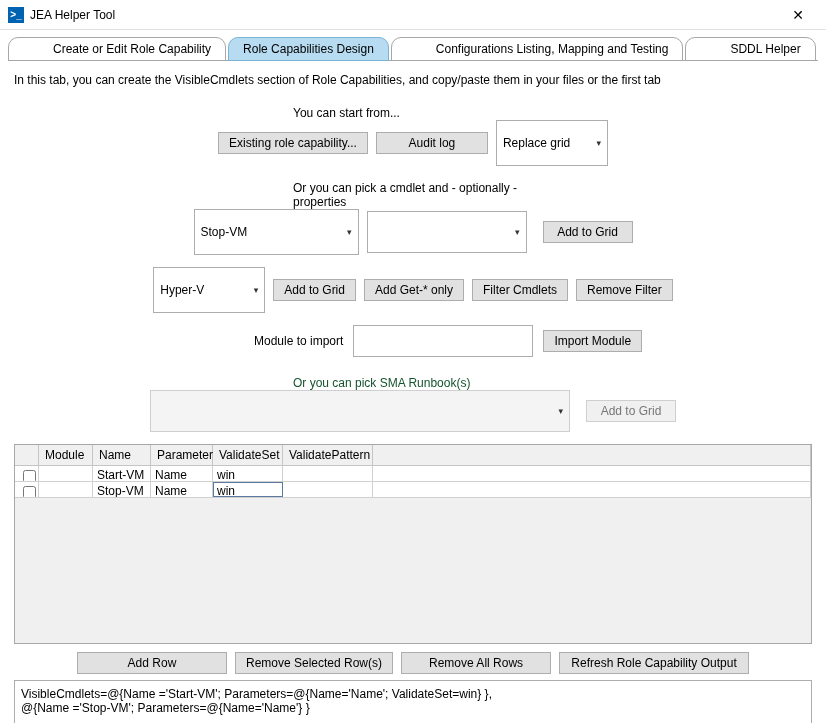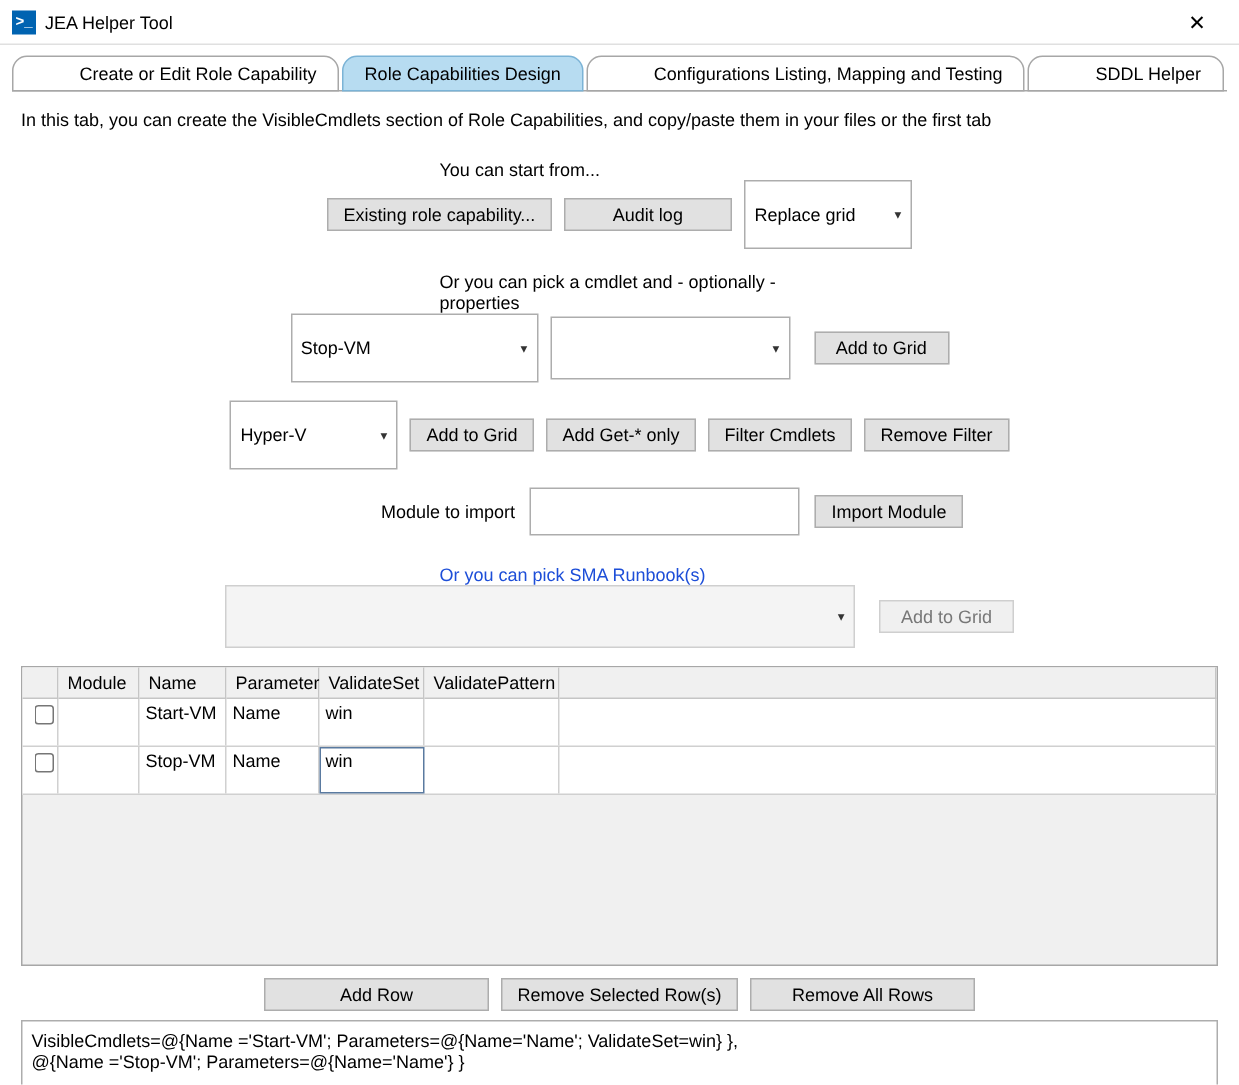--- a/index.html
+++ b/index.html
@@ -70,21 +70,21 @@
   .row {
     display: flex;
     align-items: center;
     margin-bottom: 12px;
     flex-direction: column;
   }
   .label-col {
     width: 240px;
     padding-top: 3px;
   }
-  .label-col.dim { color: #1d4ed8; }
+  .label-col.dim { color: #14532d; }
   .controls {
     display: flex;
     flex-wrap: wrap;
     gap: 8px;
     align-items: center;
     flex: 1;
   }
   .btn {
     background: #e1e1e1;
     border: 1px solid #adadad;
@@ -137,21 +137,21 @@
   .gc-name { width: 58px; }
   .gc-param { width: 62px; }
   .gc-vs { width: 70px; }
   .gc-vp { width: 90px; }
   .gc-rest { flex: 1; }
   .grid-row {
     display: flex;
     background: #fff;
     font-size: 12px;
     border-bottom: 1px solid #d0d0d0;
-    height: 32px;
+    height: 16px;
   }
   .grid-row .gc {
     border-right: 1px solid #d0d0d0;
     padding: 2px 4px;
     overflow: hidden;
   }
   .grid-row input[type=checkbox] {
     margin: 2px 0 0 4px;
   }
   .grid-row.editing .gc-vs-cell {
@@ -293,20 +293,21 @@
       <div class="gc gc-vs gc-vs-cell">win</div>
       <div class="gc gc-vp"></div>
       <div class="gc gc-rest"></div>
     </div>
   </div>
 
   <div class="btnbar">
     <div class="btn">Add Row</div>
     <div class="btn">Remove Selected Row(s)</div>
     <div class="btn">Remove All Rows</div>
+    <div class="btn" style="min-width:190px">Refresh Role Capability Output</div>
   </div>
 
   <div class="output">VisibleCmdlets=@{Name ='Start-VM'; Parameters=@{Name='Name'; ValidateSet=win} },
 @{Name ='Stop-VM'; Parameters=@{Name='Name'} }
 
 VisibleFunctions=</div>
 
   <div class="footer">
     <div class="btn">Copy to Clipboard</div>
   </div>

